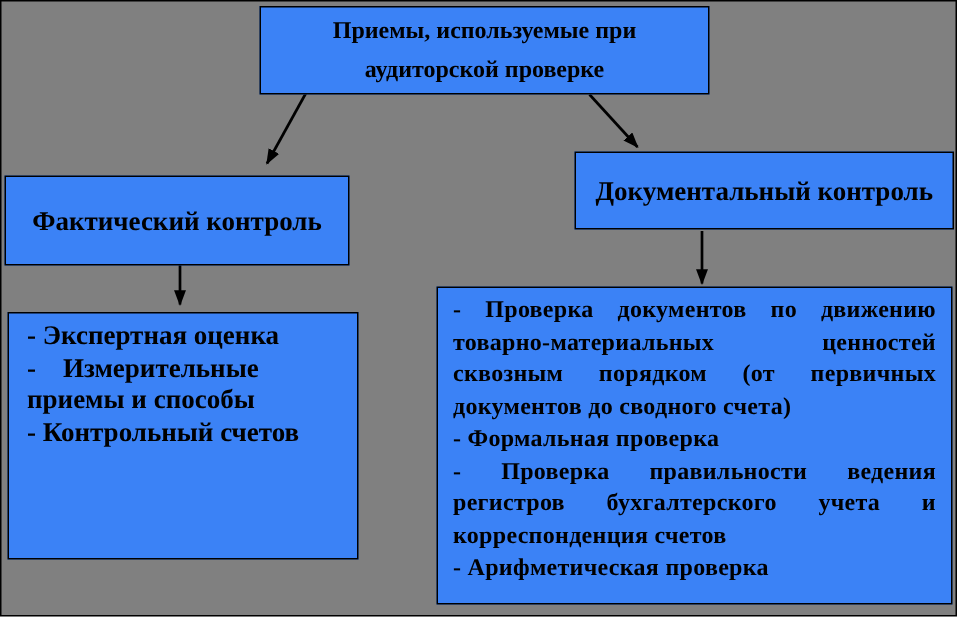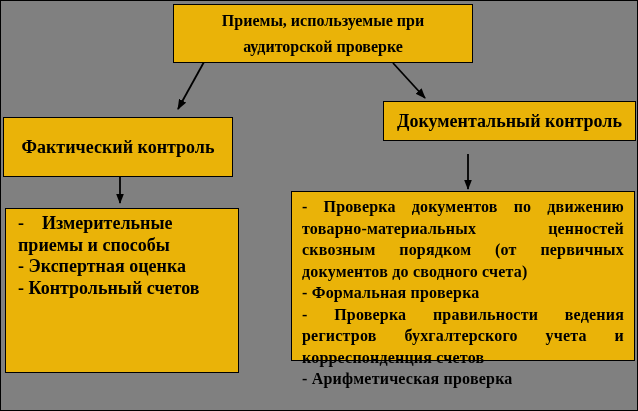--- a/index.html
+++ b/index.html
@@ -22,47 +22,47 @@
   .arrows {
     position: absolute;
     left: 0;
     top: 0;
     width: 638px;
     height: 411px;
     pointer-events: none;
   }
   .box {
     position: absolute;
-    background: #eab308;
+    background: #3b82f6;
     border: 1px solid #000;
     box-sizing: border-box;
   }
   .title-box {
     left: 172px; top: 3px; width: 300px; height: 59px;
     display: flex; align-items: center; justify-content: center;
     text-align: center;
     font-size: 16px;
     line-height: 26px;
     padding: 0 14px;
   }
   .branch-box {
     display: flex; align-items: center; justify-content: center;
     text-align: center;
     font-size: 18px;
   }
   .branch-box.left-branch  { left: 2px;   top: 116px; width: 230px; height: 60px; }
-  .branch-box.right-branch { left: 382px; top: 100px; width: 253px; height: 40px; }
+  .branch-box.right-branch { left: 382px; top: 100px; width: 253px; height: 52px; }
   .list-box.left-list {
     left: 4px; top: 207px; width: 234px; height: 165px;
     font-size: 18px;
     line-height: 21.5px;
     padding: 4px 8px 0 12px;
   }
   .list-box.right-list {
-    left: 290px; top: 190px; width: 344px; height: 170px;
+    left: 290px; top: 190px; width: 344px; height: 212px;
     font-size: 16px;
     line-height: 21.5px;
     padding: 4px 10px 0 10px;
     letter-spacing: 0.2px;
   }
   .list-item-pre {
     white-space: pre-wrap;
     margin: 0;
   }
   .list-item-just {
@@ -93,23 +93,23 @@
 
   <div class="box branch-box left-branch">
     <span>Фактический контроль</span>
   </div>
 
   <div class="box branch-box right-branch">
     <span>Документальный контроль</span>
   </div>
 
   <div class="box list-box left-list">
+    <div class="list-item-pre">- Экспертная оценка</div>
     <div class="list-item-pre">-    Измерительные
 приемы и способы</div>
-    <div class="list-item-pre">- Экспертная оценка</div>
     <div class="list-item-pre">- Контрольный счетов</div>
   </div>
 
   <div class="box list-box right-list">
     <p class="list-item-just">- Проверка документов по движению товарно-материальных ценностей сквозным порядком (от первичных документов до сводного счета)</p>
     <p class="list-item-just">- Формальная проверка</p>
     <p class="list-item-just">- Проверка правильности ведения регистров бухгалтерского учета и корреспонденция счетов</p>
     <p class="list-item-just">- Арифметическая проверка</p>
   </div>
 

